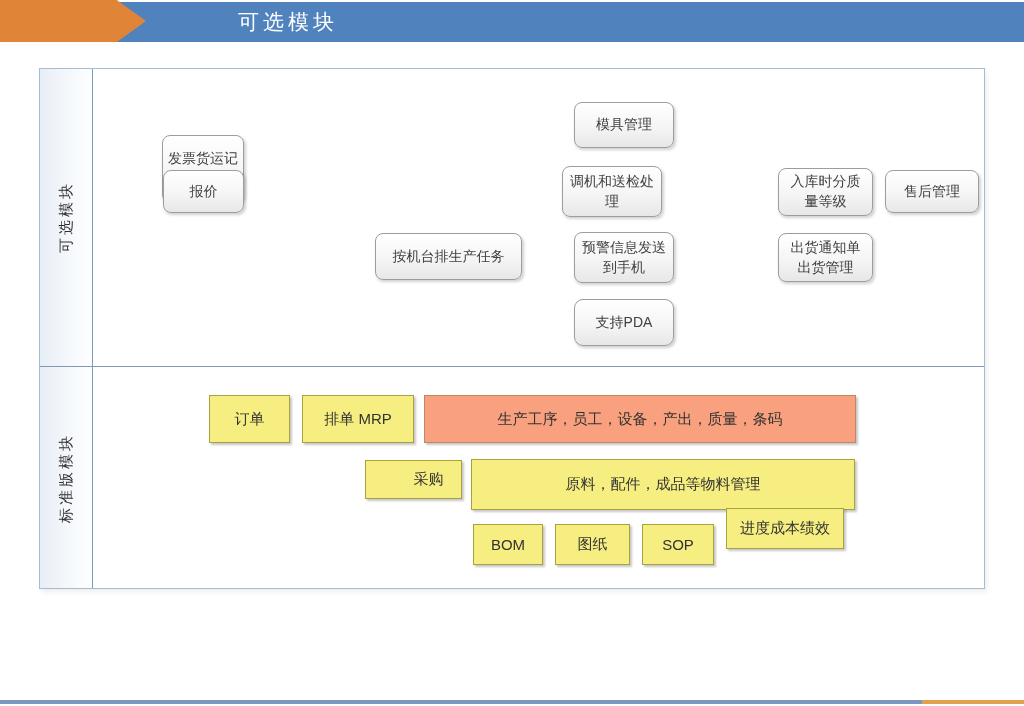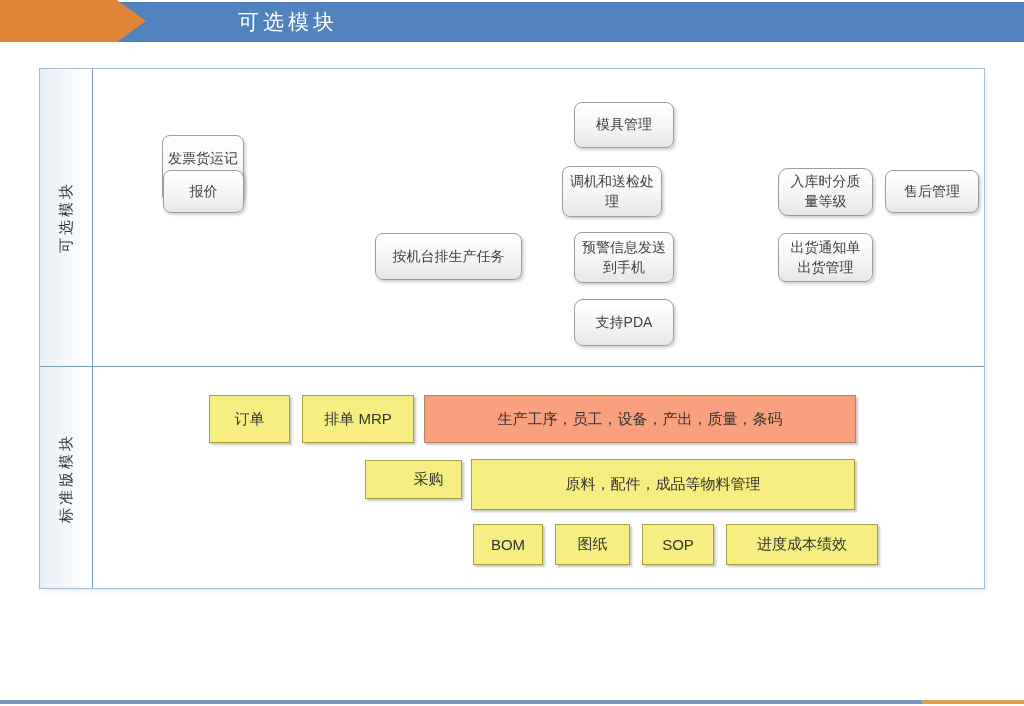--- a/index.html
+++ b/index.html
@@ -67,29 +67,29 @@
     <div class="v-label" style="left:26px;top:409px;">标准版模块</div>
   </div>
 
   <div class="gbox narrow" style="left:162px;top:99px;width:82px;height:68px;margin-top:36px;">发票货运记录表</div>
   <div class="gbox" style="left:163px;top:170px;width:81px;height:43px;">报价</div>
   <div class="gbox" style="left:375px;top:233px;width:147px;height:47px;">按机台排生产任务</div>
   <div class="gbox" style="left:574px;top:102px;width:100px;height:46px;">模具管理</div>
   <div class="gbox" style="left:562px;top:166px;width:100px;height:51px;">调机和送检处理</div>
   <div class="gbox" style="left:574px;top:232px;width:100px;height:51px;">预警信息发送到手机</div>
   <div class="gbox" style="left:574px;top:299px;width:100px;height:47px;border-radius:9px;">支持PDA</div>
-  <div class="gbox" style="left:778px;top:168px;width:95px;height:48px;border-radius:10px;">入库时分质量等级</div>
+  <div class="gbox" style="left:778px;top:168px;width:95px;height:48px;">入库时分质量等级</div>
   <div class="gbox" style="left:885px;top:170px;width:94px;height:43px;">售后管理</div>
   <div class="gbox" style="left:778px;top:233px;width:95px;height:49px;">出货通知单出货管理</div>
 
   <div class="fbox yellow" style="left:209px;top:395px;width:81px;height:48px;">订单</div>
   <div class="fbox yellow" style="left:302px;top:395px;width:112px;height:48px;">排单 MRP</div>
   <div class="fbox orange" style="left:424px;top:395px;width:432px;height:48px;">生产工序，员工，设备，产出，质量，条码</div>
   <div class="fbox yellow" style="left:365px;top:460px;width:97px;height:39px;padding-left:36px;">采购</div>
   <div class="fbox yellow" style="left:471px;top:459px;width:384px;height:51px;">原料，配件，成品等物料管理</div>
   <div class="fbox yellow" style="left:473px;top:524px;width:70px;height:41px;">BOM</div>
   <div class="fbox yellow" style="left:555px;top:524px;width:75px;height:41px;">图纸</div>
   <div class="fbox yellow" style="left:642px;top:524px;width:72px;height:41px;">SOP</div>
-  <div class="fbox yellow" style="left:726px;top:524px;width:152px;height:41px;">进度成本绩效</div>
+  <div class="fbox yellow" style="left:726px;top:508px;width:118px;height:41px;">进度成本绩效</div>
 
   <div class="footer-blue"></div>
   <div class="footer-orange"></div>
 </div>
 
 </body></html>

